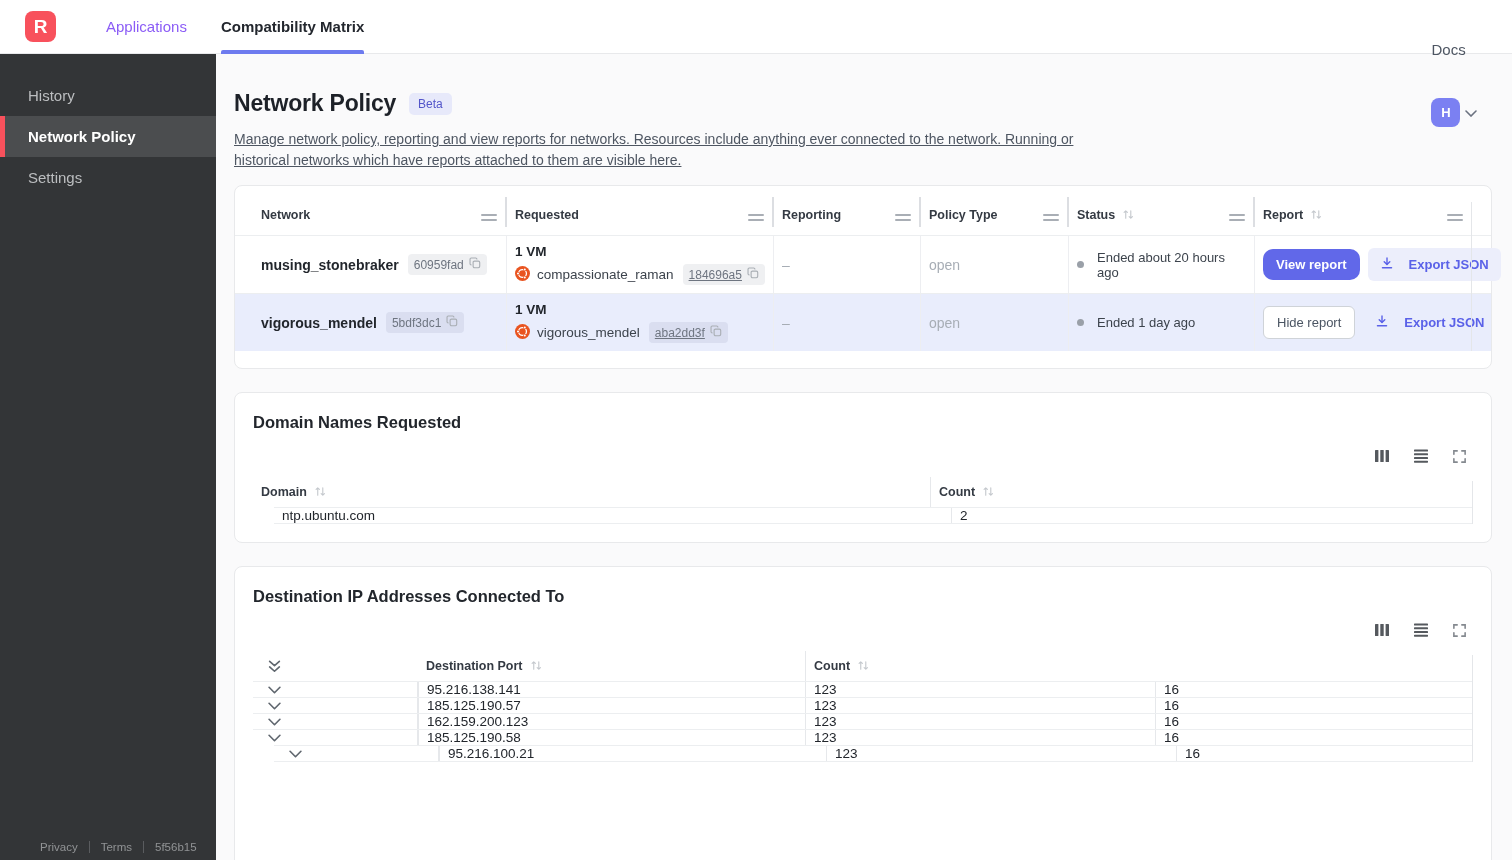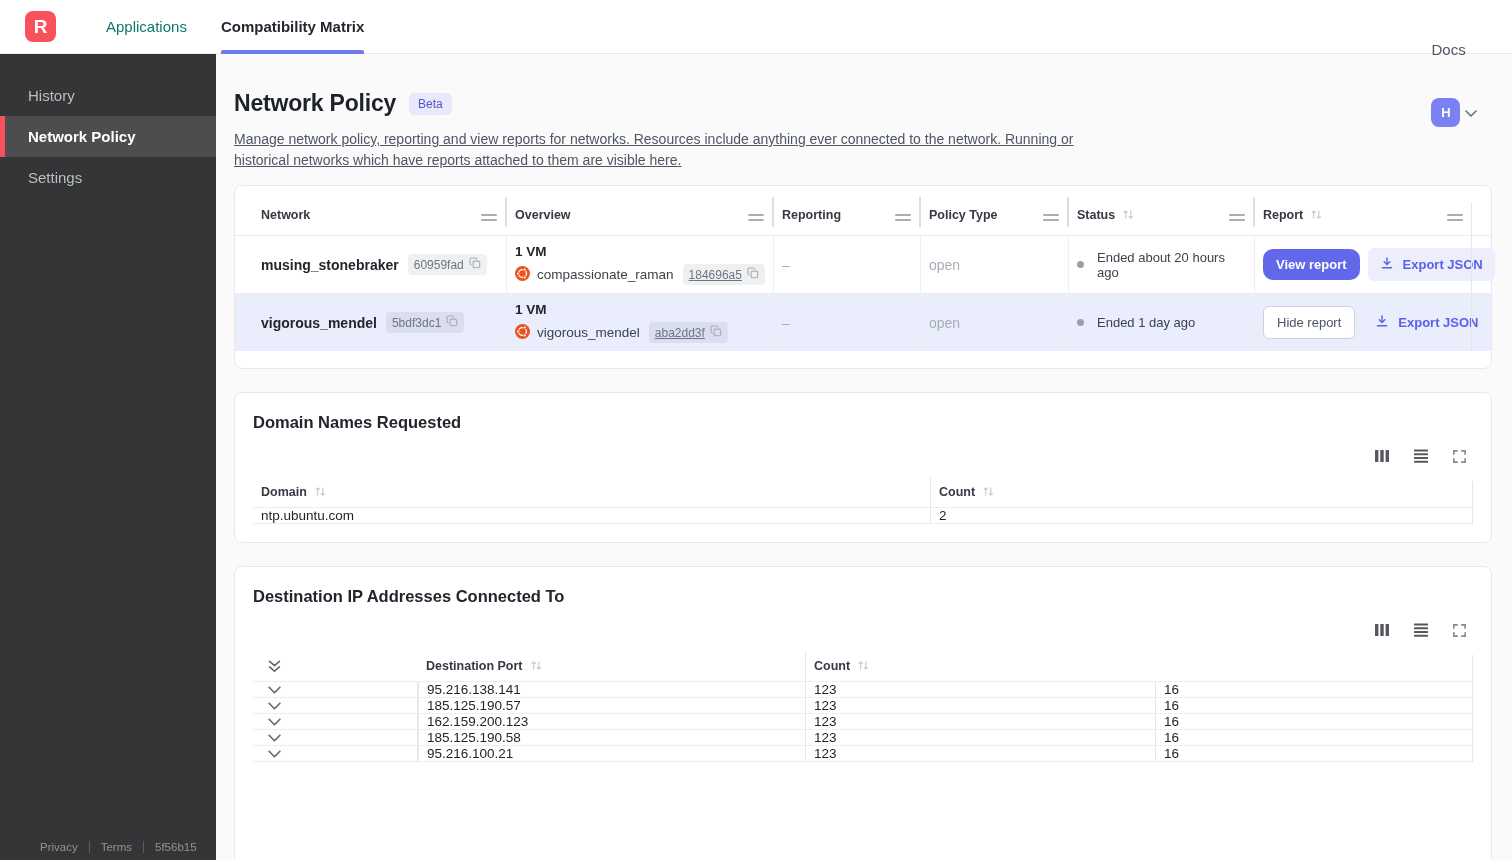--- a/index.html
+++ b/index.html
@@ -15,21 +15,21 @@
     background:#fff; border-bottom:1px solid #e8e9eb;
     display:flex; align-items:center; z-index:20;
   }
   .logo {
     width:31px; height:31px; margin-left:25px; border-radius:8px;
     background:#f8515c; color:#fff; font-weight:bold; font-size:19px;
     display:flex; align-items:center; justify-content:center; cursor:pointer;
   }
   .nav-tabs { display:flex; margin-left:50px; gap:34px; height:54px; align-items:stretch; }
   .nav-tab {
-    font-size:15px; color:#0f766e; display:flex; align-items:center;
+    font-size:15px; color:#8b5cf6; display:flex; align-items:center;
     position:relative; cursor:pointer; white-space:nowrap;
   }
   .nav-tab.active { color:#23272e; font-weight:bold; }
   .nav-tab.active::after {
     content:''; position:absolute; left:0; right:0; bottom:0; height:4px;
     background:#6d7bef; border-radius:2px 2px 0 0;
   }
   .topbar-right { margin-left:auto; display:flex; gap:40px; margin-right:28px;flex-direction:column; }
   .nav-link { font-size:15px; color:#4d5562; cursor:pointer; }
   .user-menu { display:flex; align-items:center; gap:5px; cursor:pointer; }
@@ -124,21 +124,21 @@
     background:#6168e9; color:#fff; font-size:13px; font-weight:bold;
     border:none; border-radius:10px; padding:8px 13px; cursor:pointer;
     font-family:inherit; white-space:nowrap;
   }
   .btn-outline {
     background:#fff; color:#4b5563; font-size:13px;
     border:1px solid #cfd3d8; border-radius:6px; padding:8px 13px; cursor:pointer;
     font-family:inherit; white-space:nowrap;
   }
   .export-chip {
-    display:inline-flex; align-items:center; gap:9px;
+    display:inline-flex; align-items:center; gap:15px;
     color:#5a61e8; font-size:13px; font-weight:bold;
     background:#eceefb; border-radius:6px; padding:8px 12px; cursor:pointer;
     white-space:nowrap;
   }
   .selected .export-chip { background:transparent; }
   
   .report-card { margin-top:23px; padding:20px 18px 18px 18px; }
   .card-title { font-size:16.5px; font-weight:bold; color:#22262c; }
   .card-toolbar {
     display:flex; justify-content:flex-end; align-items:center; gap:23px;
@@ -150,21 +150,21 @@
     content:''; position:absolute; right:0; top:4px; bottom:0; width:1px; background:#e4e6e9;
   }
   .st-head { display:grid; height:30px; }
   .st-hcell {
     display:flex; align-items:center; padding-left:8px;
     font-size:12.5px; font-weight:bold; color:#343a43;
     border-right:1px solid #e6e8eb;
   }
   .st-hcell:last-child { border-right:none; }
   .st-row { display:grid; border-top:1px solid #eceef0; }
-  .st-row:last-child { border-bottom:1px solid #eceef0; }
+  .st-row:last-child { border-bottom:1px solid #eceef0;margin-left:21px; }
   .st-cell {
     display:flex; align-items:center; padding-left:8px;
     font-size:13.5px; color:#22262c; border-right:1px solid #e6e8eb;
   }
   .st-cell:last-child { border-right:none; }
   .grid-domains { grid-template-columns:678px 1fr; }
   .grid-dest { grid-template-columns:165px 388px 350px 1fr; }
   .chev-cell { padding-left:15px; }
   .chev-btn { cursor:pointer; display:flex; align-items:center; }
 </style>
@@ -217,21 +217,21 @@
     <div class="nt-table">
       <div class="nt-head">
         <div class="nt-hcell first">
           <span>Network</span>
           <span class="handle-icon">
               <div></div>
               <div></div>
             </span>
         </div>
         <div class="nt-hcell">
-          <span>Overview</span>
+          <span>Requested</span>
           <span class="handle-icon">
               <div></div>
               <div></div>
             </span>
         </div>
         <div class="nt-hcell">
           <span>Reporting</span>
           <span class="handle-icon">
               <div></div>
               <div></div>

